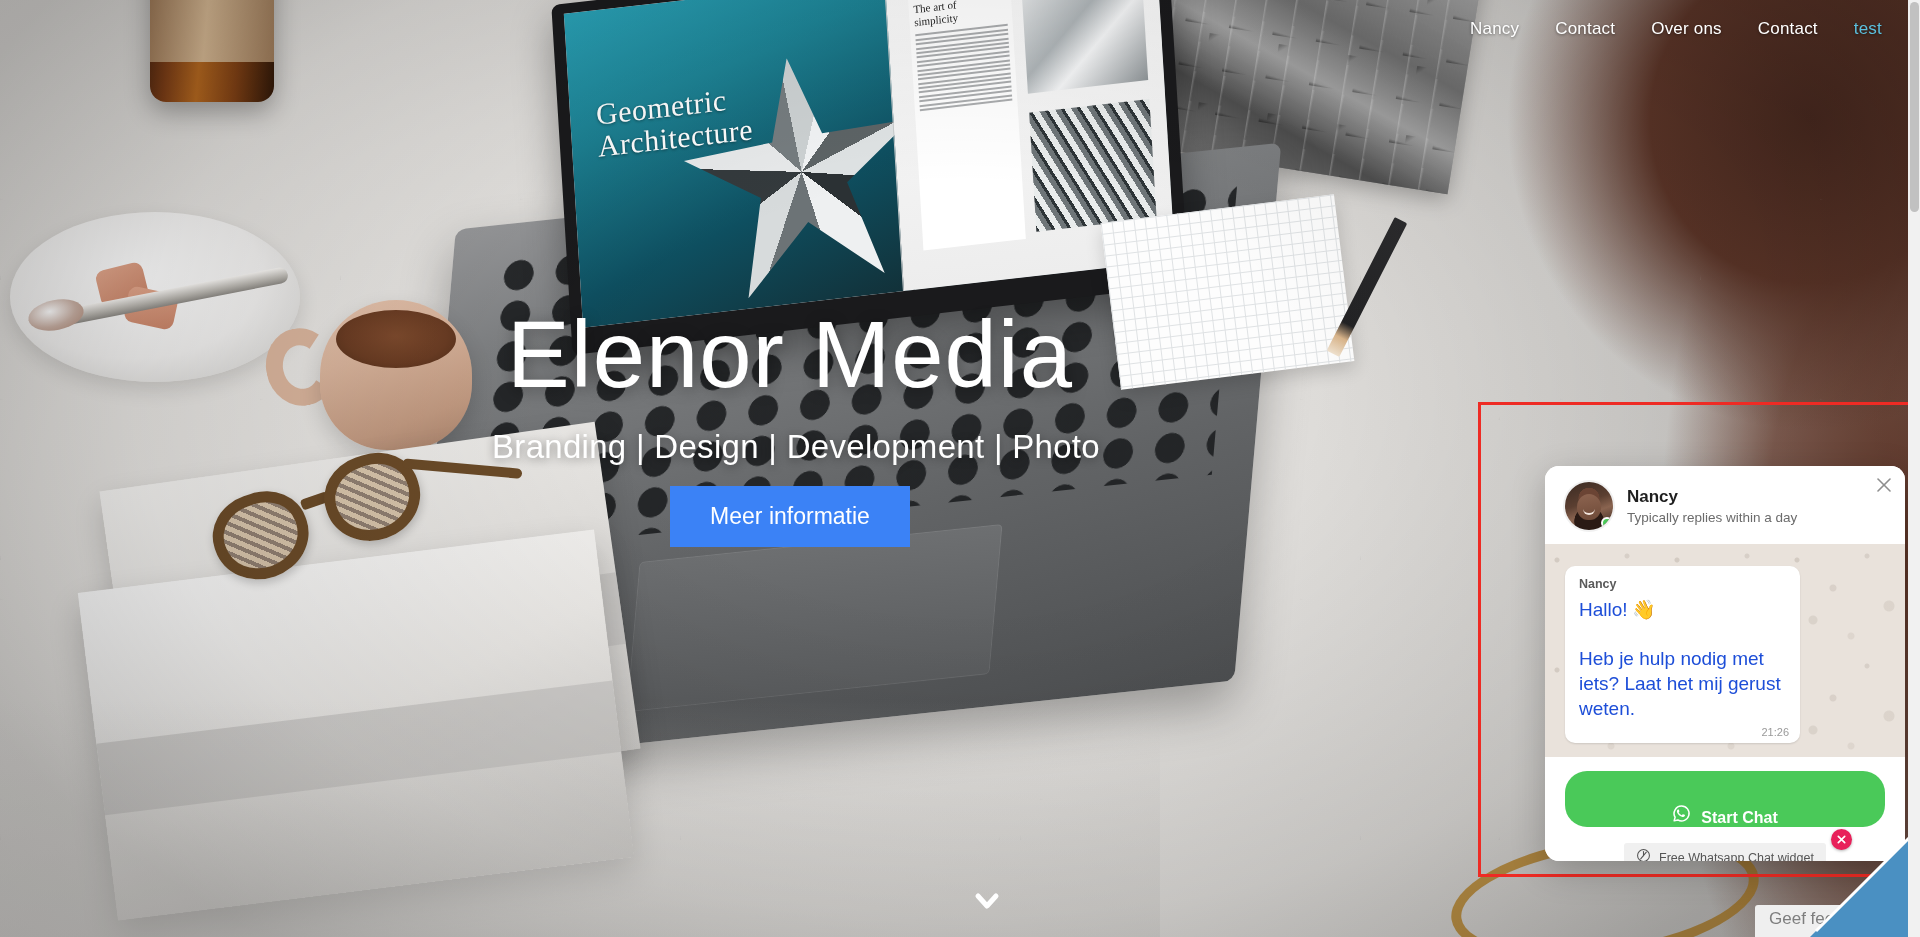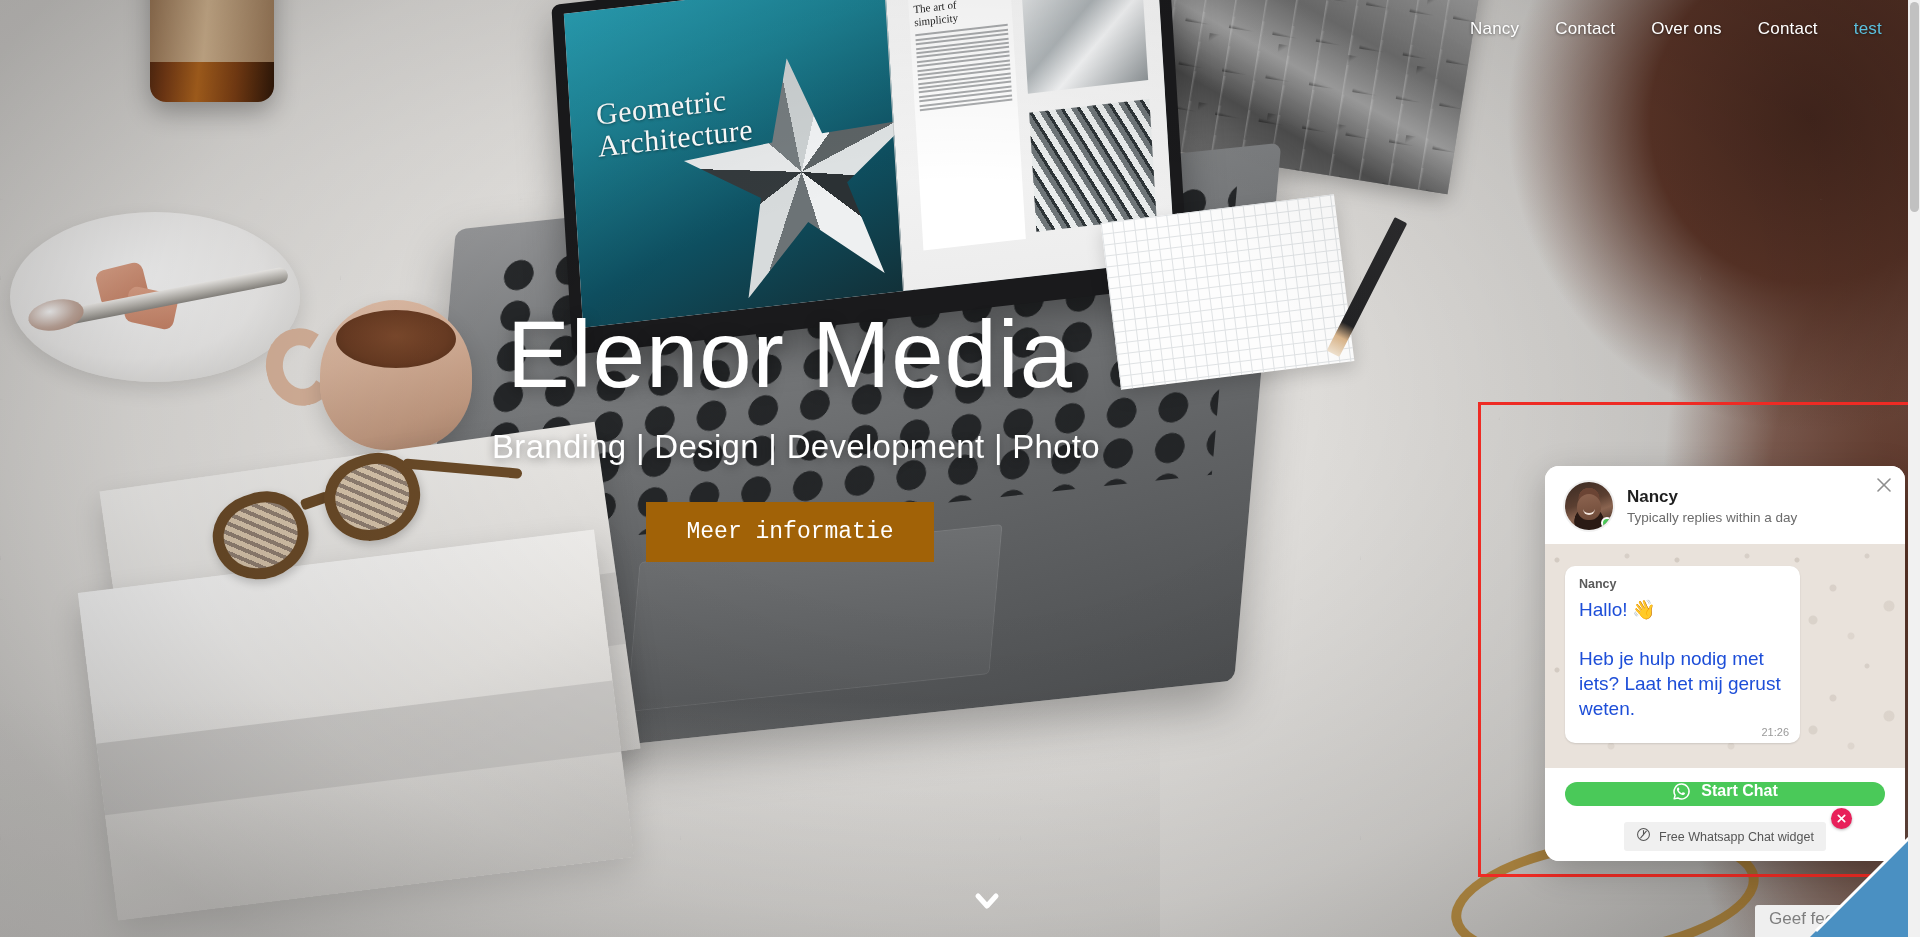--- a/index.html
+++ b/index.html
@@ -354,29 +354,29 @@
     margin-top: 26px;
     color: #ffffff;
     font-size: 33px;
     font-weight: 400;
     letter-spacing: .3px;
     text-shadow: 0 2px 10px rgba(0,0,0,.4);
     padding-left: 12px;
   }
   .hero-cta {
     display: inline-block;
-    margin-top: 36px;
-    background: #a16207;
+    margin-top: 20px;
+    background: #3b82f6;
     color: #ffffff;
     font-size: 23px;
     padding: 17px 40px;
     border: none;
     cursor: pointer;
     pointer-events: auto;
-    font-family: Liberation Mono, monospace;
+    font-family: Liberation Sans, sans-serif;
   }
 
   .scroll-chevron {
     position: absolute;
     left: 966px; top: 880px;
     width: 42px; height: 42px;
     z-index: 30;
     cursor: pointer;
   }
 
@@ -496,25 +496,25 @@
   }
 
   .wa-footer {
     flex: 0 0 auto;
     background: #ffffff;
     padding: 14px 20px 10px 20px;
     text-align: center;
   }
   .wa-start {
     display: flex;
-    align-items: flex-start;
+    align-items: flex-end;
     justify-content: center;
     gap: 10px;
     width: 100%;
-    height: 24px;
+    height: 56px;
     background: #4ac959;
     color: #ffffff;
     font-size: 16px;
     font-weight: bold;
     border: none;
     border-radius: 22px;
     cursor: pointer;
     font-family: "Liberation Sans", sans-serif;
   }
   .wa-brand-wrap {

